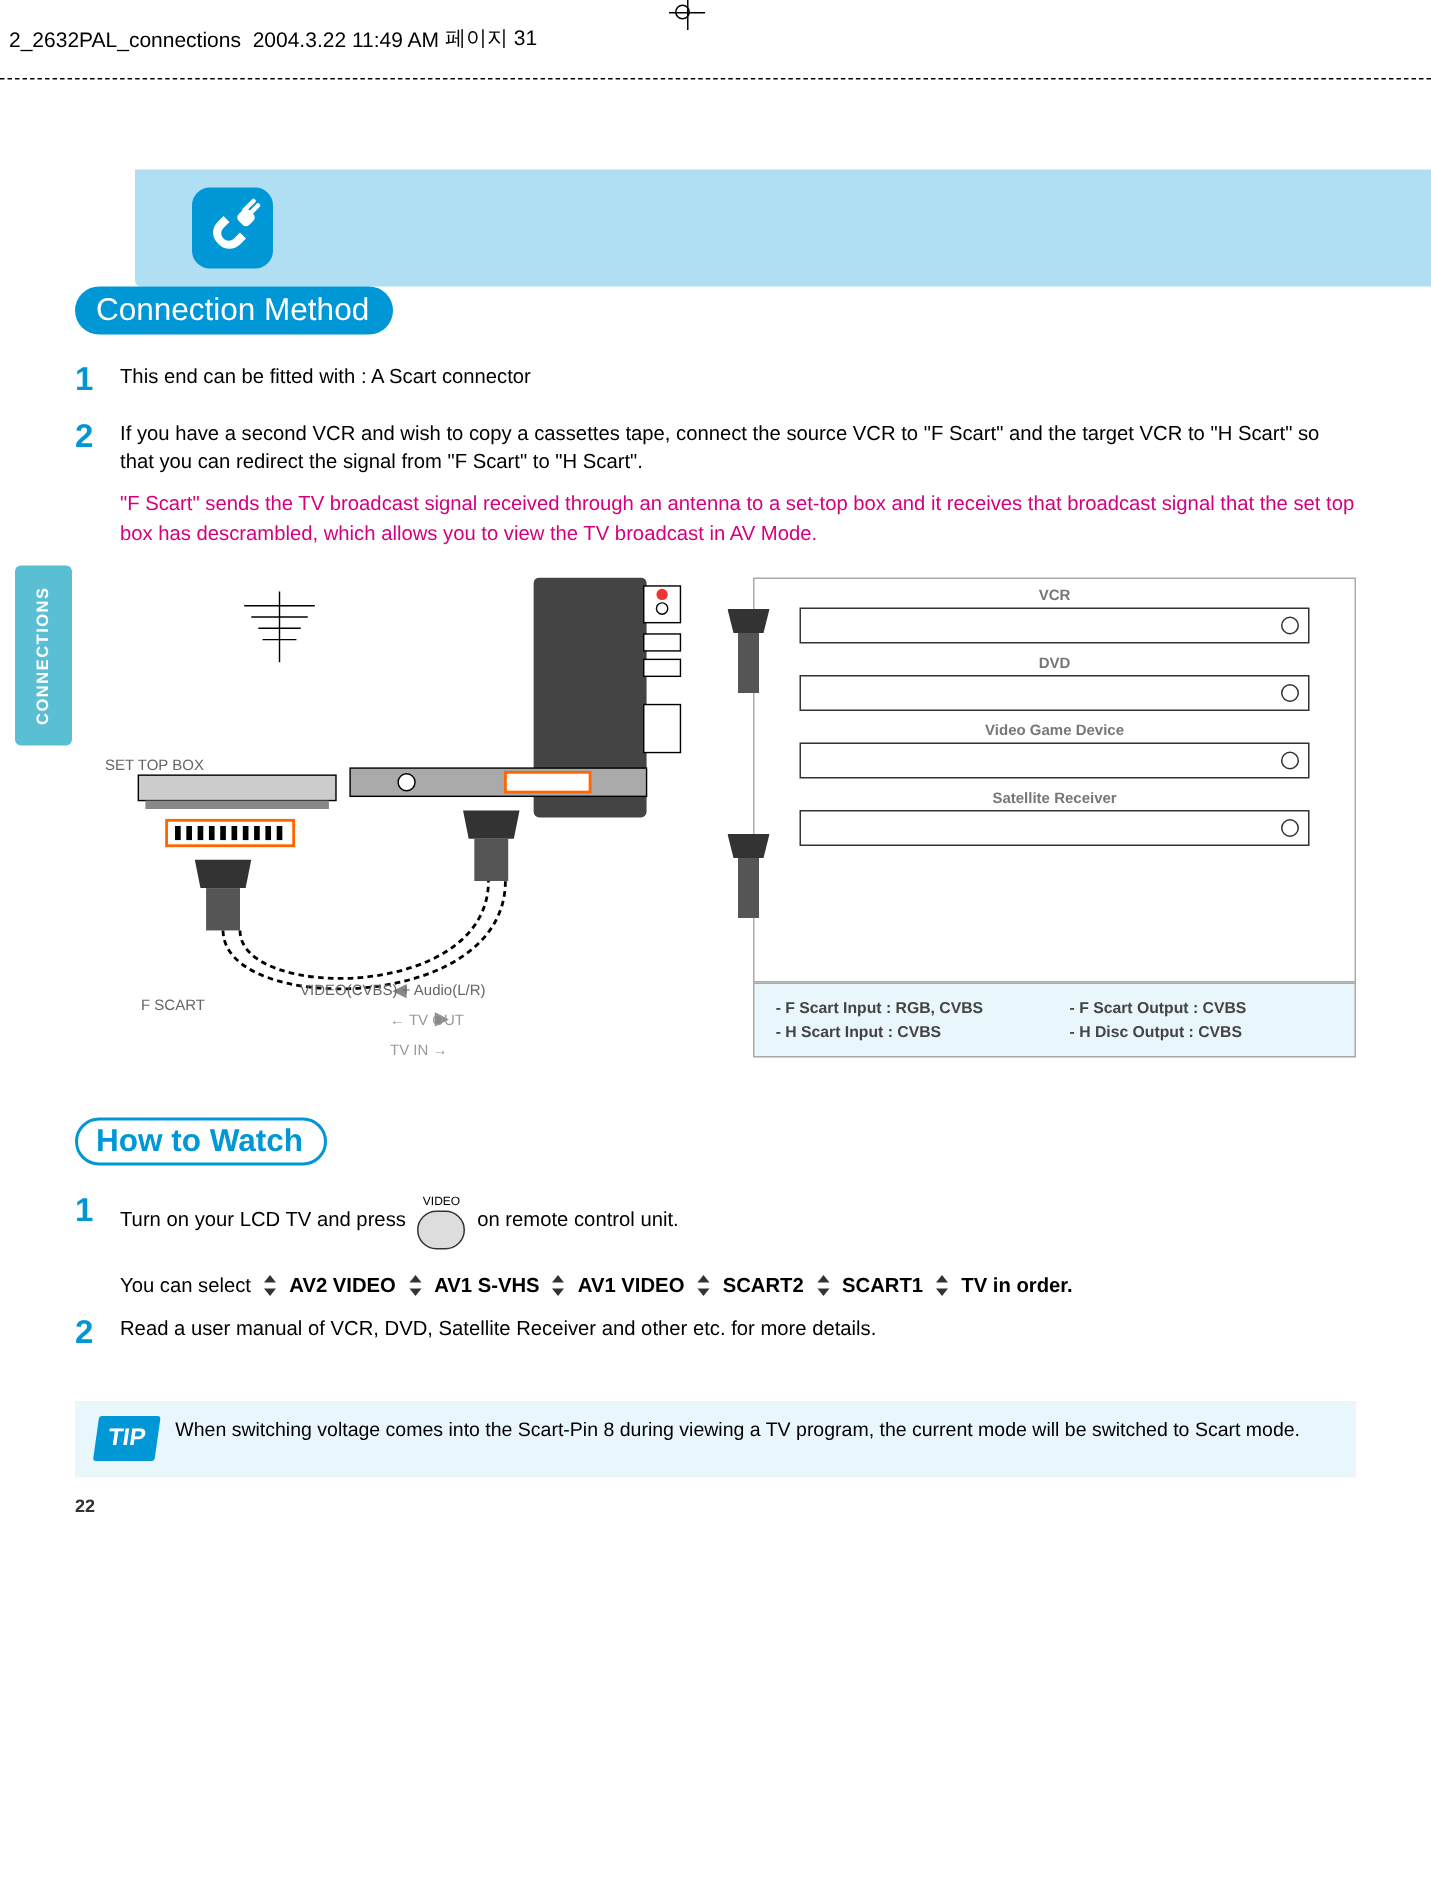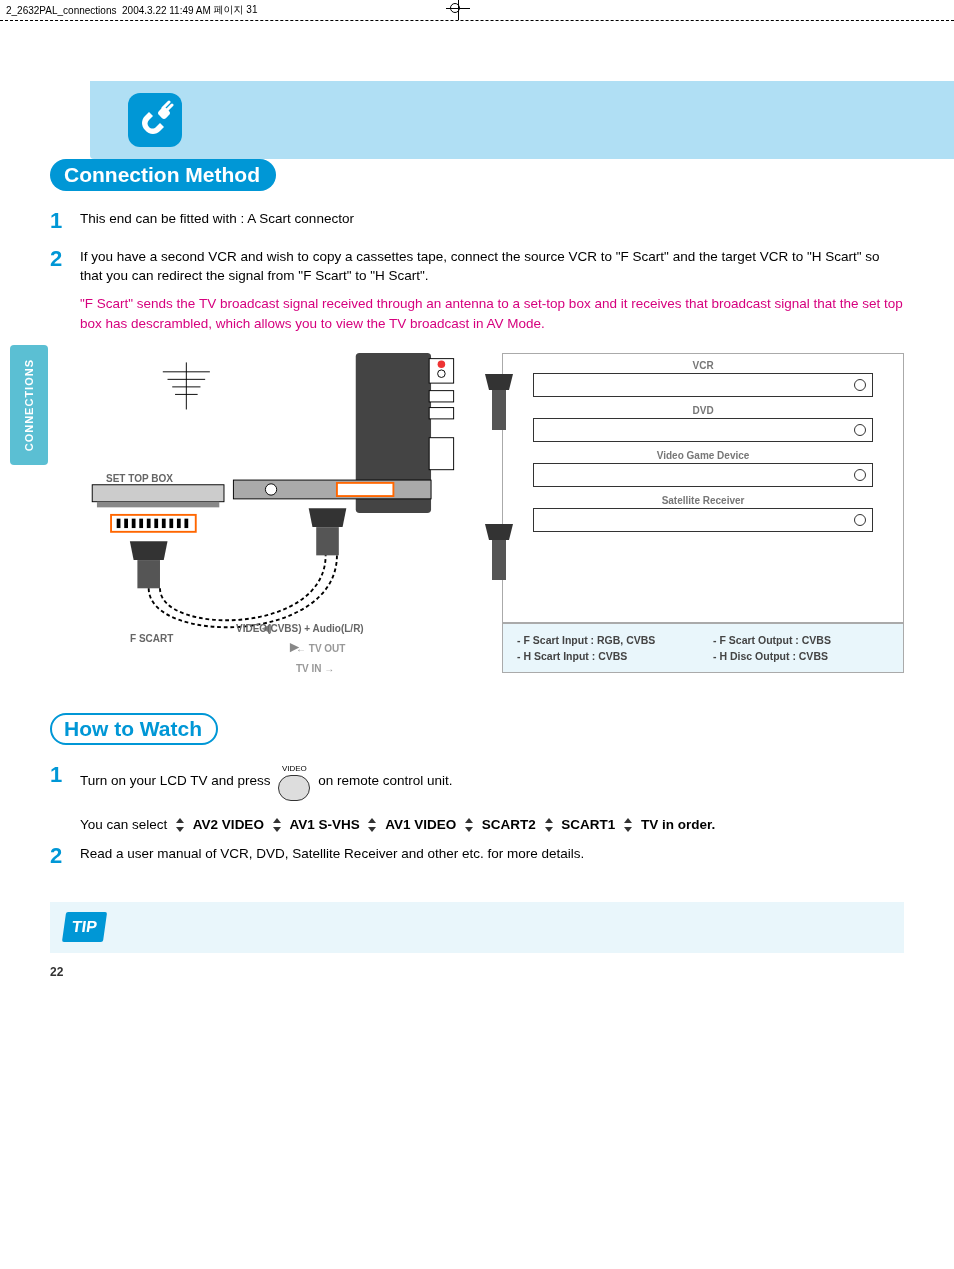--- a/index.html
+++ b/index.html
@@ -6,22 +6,22 @@
     margin: 0;
     padding: 0;
     font-family: Arial, Helvetica, sans-serif;
     background: #fff;
     color: #000;
     width: 954px;
   }
   .crop-header {
     display: flex;
     align-items: center;
-    font-size: 10px;
-    padding: 2px 6px;
+    font-size: 14px;
+    padding: 18px 6px;
     border-bottom: 1px dashed #000;
     position: relative;
     height: 16px;
     text-align: center;
   }
   .crop-header .crop-dec {
     width: 8px; height: 8px; border: 1px solid #000; border-radius: 50%;
     position: absolute; background:#fff;
   }
   .page-wrap {
@@ -72,21 +72,21 @@
     writing-mode: vertical-rl;
     transform: rotate(180deg);
     font-weight: bold;
   }
   .pill {
     display: inline-block;
     background: #0097d6;
     color: #fff;
     font-family: "Arial Black", Arial, sans-serif;
     font-size: 21px;
-    font-weight: 700;
+    font-weight: 400;
     padding: 4px 16px 4px 14px;
     border-radius: 18px;
     margin-bottom: 18px;
   }
   .pill-outline {
     display: inline-block;
     color: #0097d6;
     border: 2px solid #0097d6;
     font-family: "Arial Black", Arial, sans-serif;
     font-size: 21px;
@@ -194,21 +194,21 @@
     padding:4px 8px; border-radius:2px; font-size:16px;
     transform: skewX(-8deg);
     flex-shrink:0;
   }
   .pg-num {
     position:absolute; left:50px; bottom:14px;
     font-size:12px; font-weight:bold; color:#333;
   }
   
   
-  .dl-label { position:absolute; color:#666; font-size:10px; font-weight:bold;margin-left:36px;}
+  .dl-label { position:absolute; color:#666; font-size:10px; font-weight:normal;}
   .dl-settop { left:20px; top:120px;}
   .dl-fscart { left:20px; top:280px;padding-left:24px;}
   .dl-video  { left:150px; top:270px;}
   .dl-tvout  { left:210px; top:290px; color:#999;}
   .dl-tvin   { left:210px; top:310px; color:#999;}
   .diagram-left svg.big { position:absolute; left:0; top:0; width:100%; height:100%; }
 </style>
 </head>
 <body>
 
@@ -395,16 +395,17 @@
     </div>
   </div>
 
   <div class="step">
     <div class="num">2</div>
     <div class="body">Read a user manual of VCR, DVD, Satellite Receiver and other etc. for more details.</div>
   </div>
 
   <div class="tip-row">
     <div class="tip-badge">TIP</div>
+    <div>When switching voltage comes into the Scart-Pin 8 during viewing a TV program, the current mode will be switched to Scart mode.</div>
   </div>
 
   <div class="pg-num">22</div>
 </div>
 
 </body></html>

